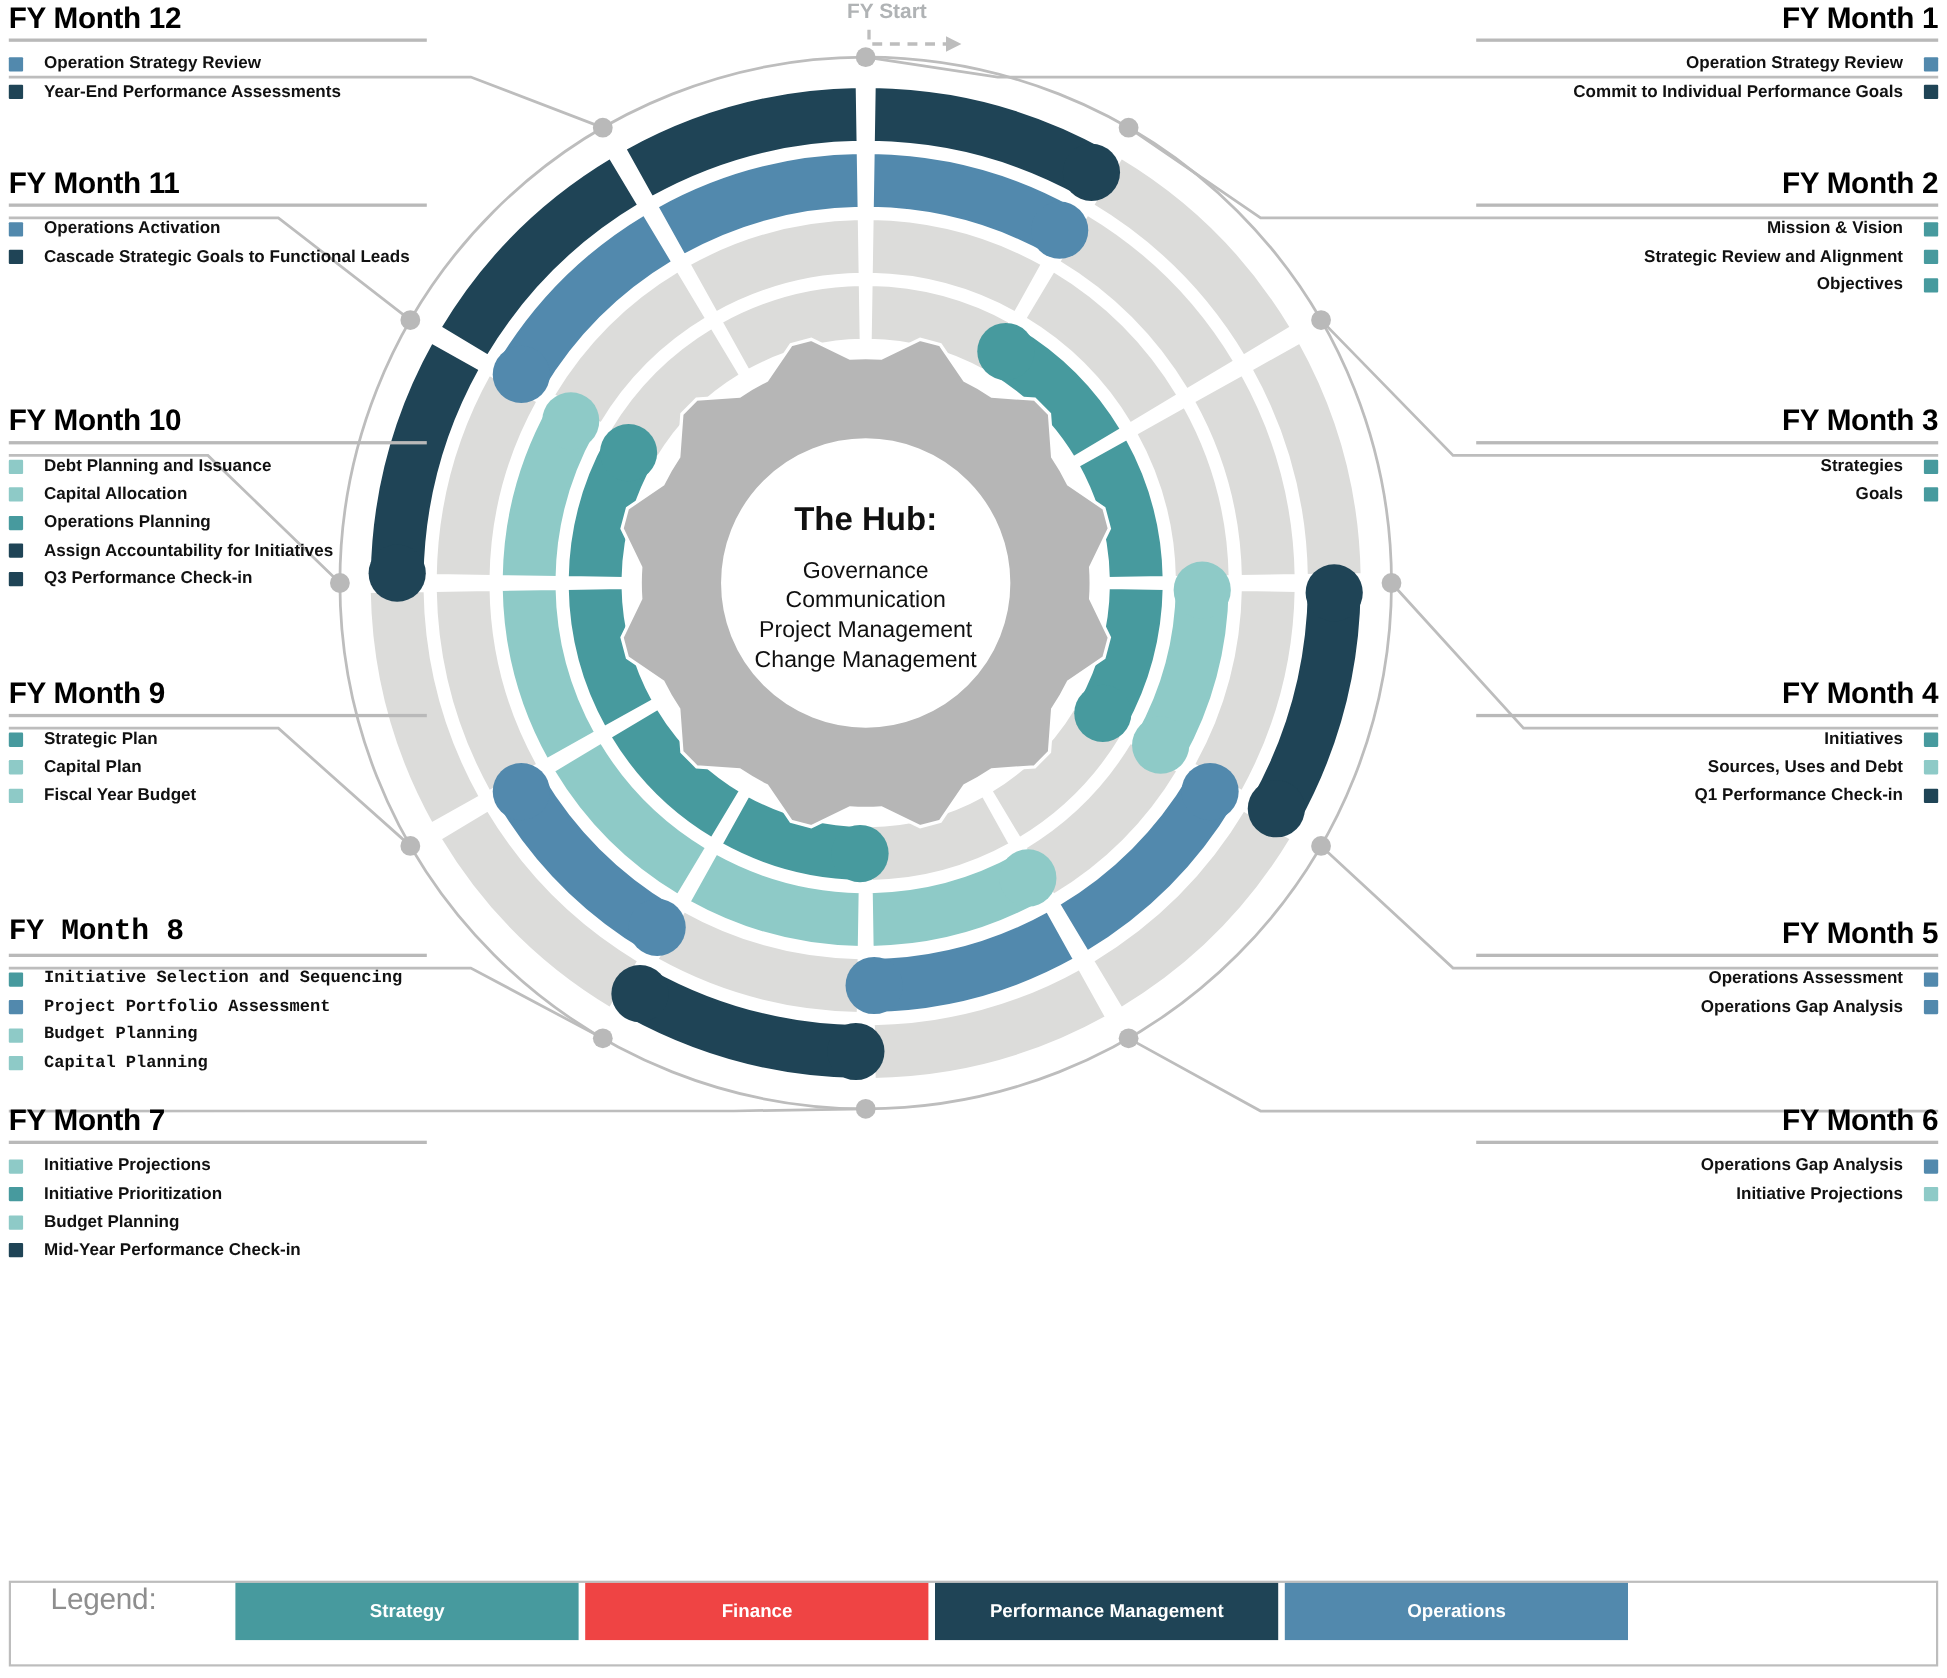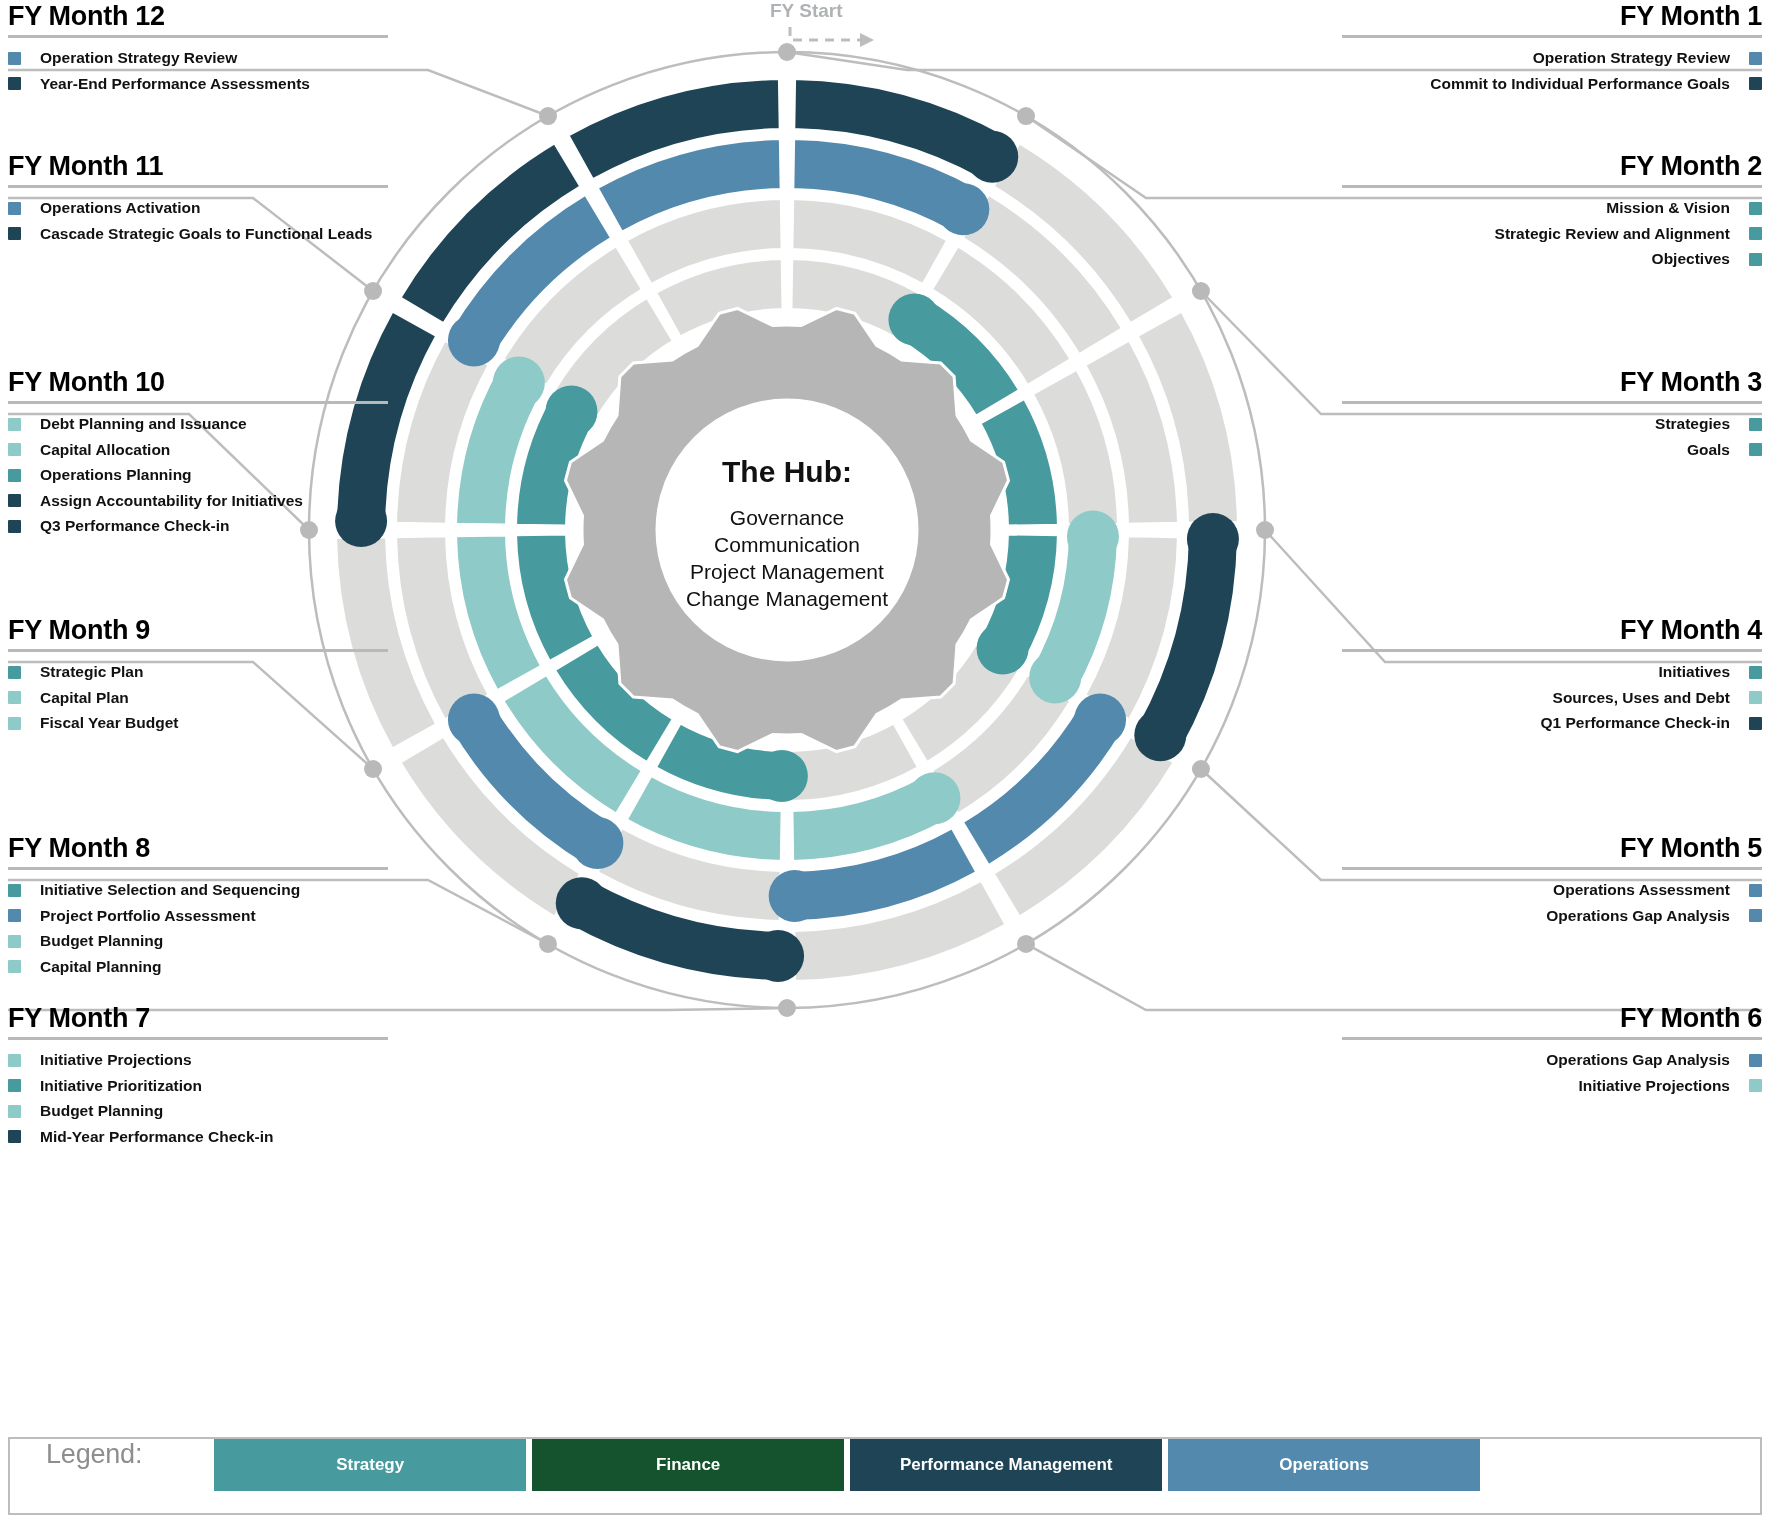--- a/index.html
+++ b/index.html
@@ -351,21 +351,21 @@
         </div>
         <div class="item-row">
           <span class="chip" style="background: rgb(142, 202, 199);"></span>
           <span class="item-label">Budget Planning</span>
         </div>
         <div class="item-row">
           <span class="chip" style="background: rgb(31, 68, 86);"></span>
           <span class="item-label">Mid-Year Performance Check-in</span>
         </div>
       </div>
-      <div class="month-block left" style="top: 834px;">
+      <div class="month-block left" style="top: 834px; font-family: Liberation Mono, monospace;">
         <div class="month-title">FY Month 8</div>
         <div class="month-rule"></div>
         <div class="item-row">
           <span class="chip" style="background: rgb(71, 154, 158);"></span>
           <span class="item-label">Initiative Selection and Sequencing</span>
         </div>
         <div class="item-row">
           <span class="chip" style="background: rgb(82, 137, 173);"></span>
           <span class="item-label">Project Portfolio Assessment</span>
         </div>
@@ -443,21 +443,21 @@
         </div>
       </div>
     </div>
 
   <div id="legend">
     <div class="legend-title">Legend:</div>
     <div class="legend-swatches" id="legend-swatches">
         <div class="legend-swatch" style="background: rgb(71, 154, 158);">
           <span>Strategy</span>
         </div>
-        <div class="legend-swatch" style="background: #14532d;">
+        <div class="legend-swatch" style="background: #ef4444;">
           <span>Finance</span>
         </div>
         <div class="legend-swatch" style="background: rgb(31, 68, 86);">
           <span>Performance Management</span>
         </div>
         <div class="legend-swatch" style="background: rgb(82, 137, 173);">
           <span>Operations</span>
         </div>
       </div>
   </div>

